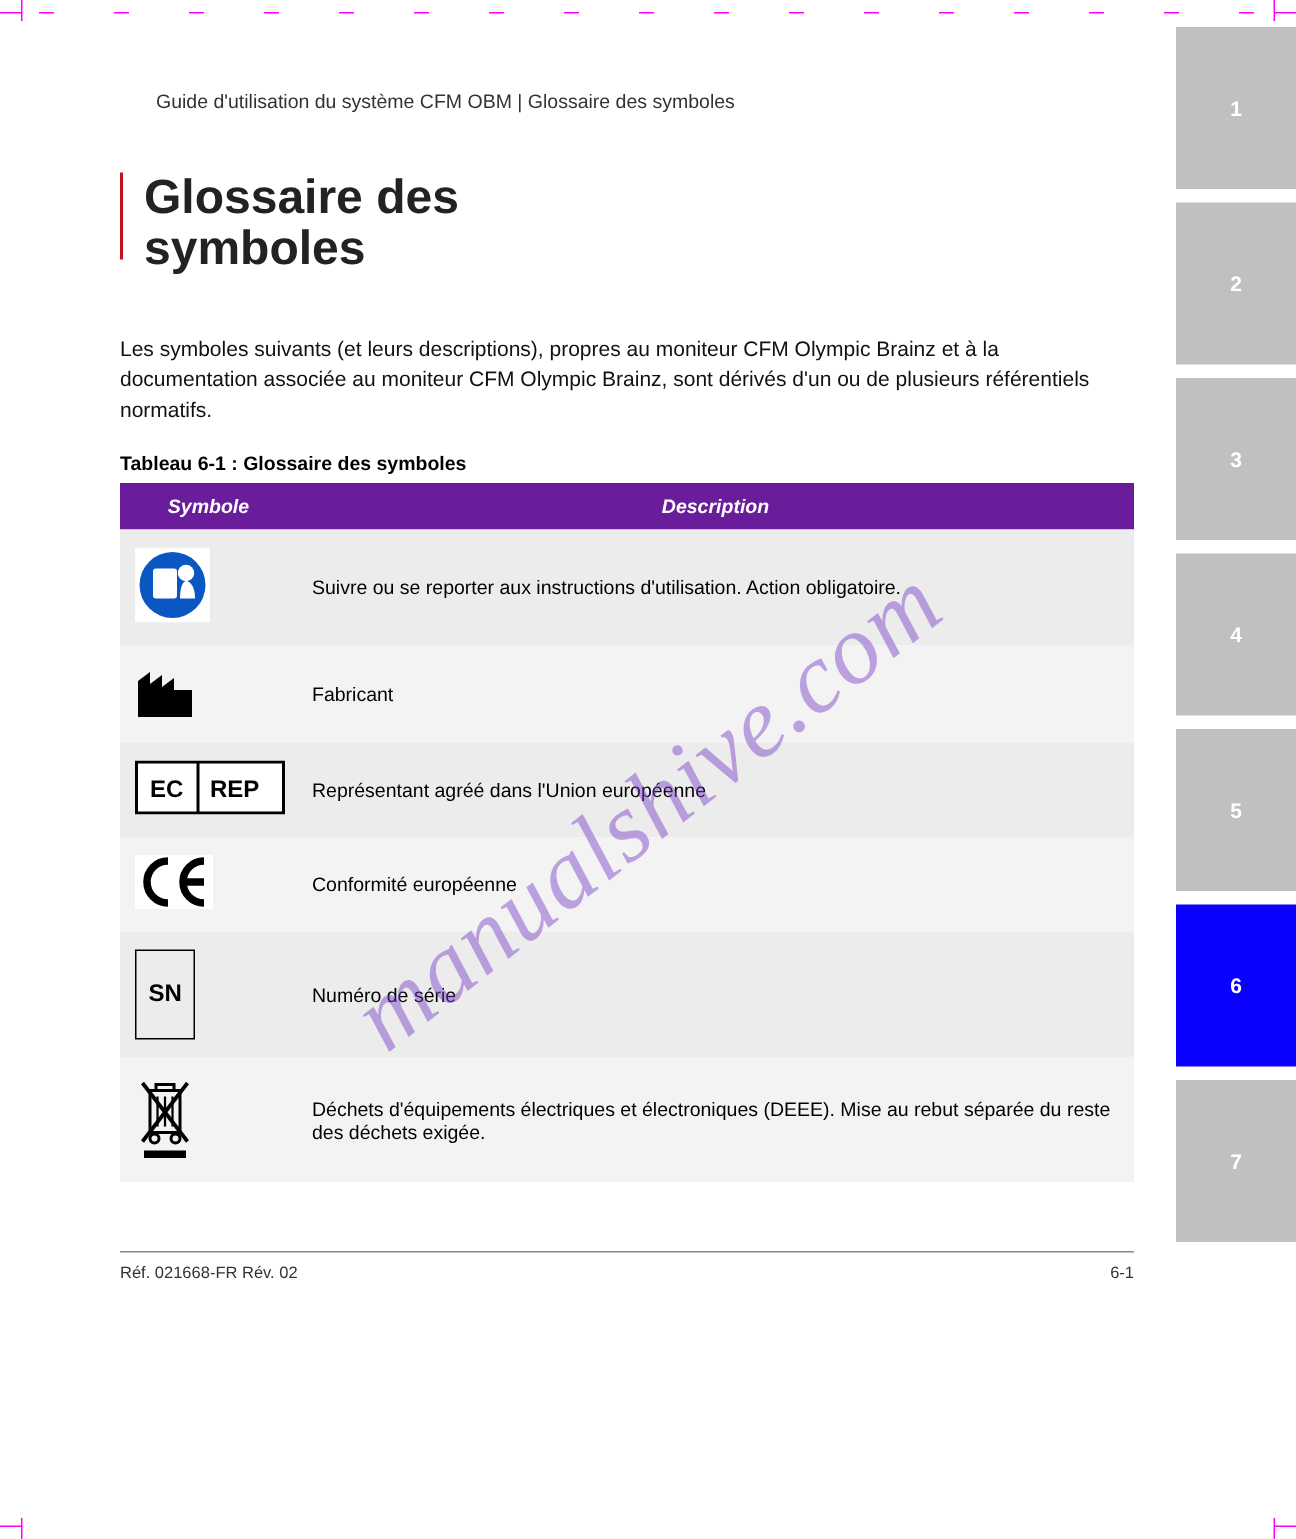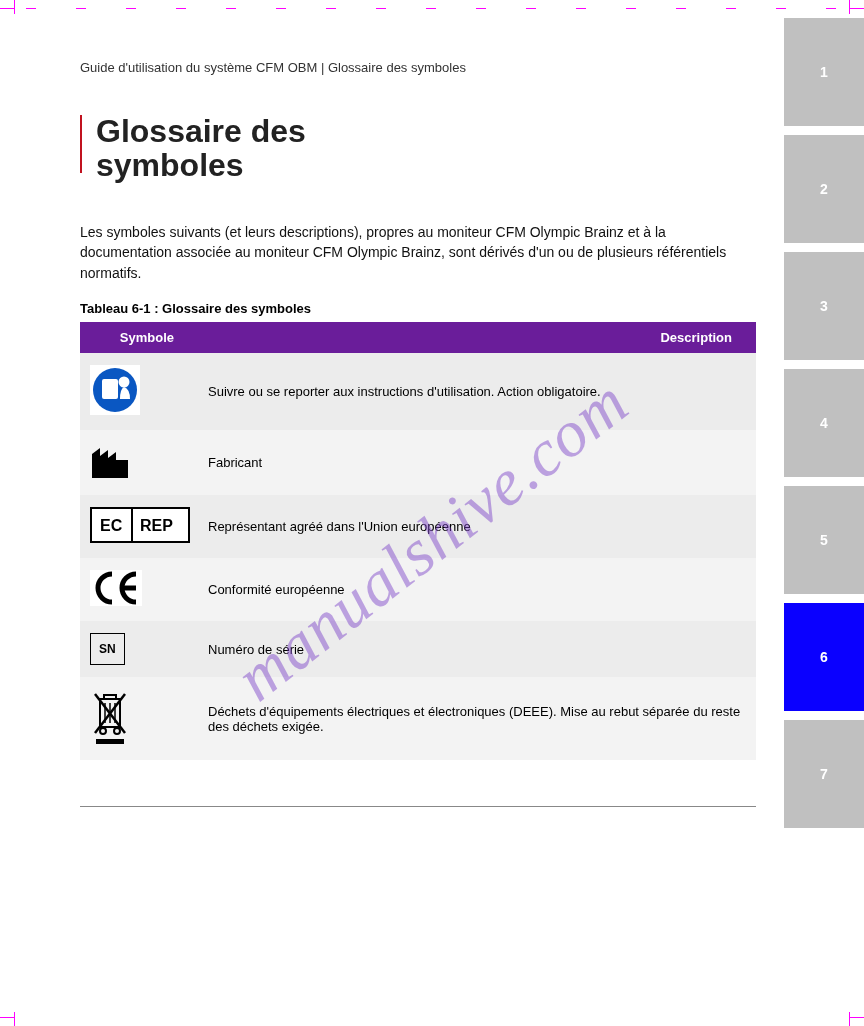--- a/index.html
+++ b/index.html
@@ -21,45 +21,45 @@
                 background-image: repeating-linear-gradient(to right, #ff00ff 0 10px, transparent 10px 50px); }
 
   
   .tabs { position: absolute; right: 0; top: 18px; width: 80px; display: flex; flex-direction: column; gap: 9px; }
   .tab { height: 108px; background: #c0c0c0; display: flex; align-items: center; justify-content: center; color: #fff; font-weight: bold; font-size: 14px; writing-mode: horizontal-tb; }
   .tab.active { background: #0a00ff; }
 
   
   .page { position: absolute; left: 80px; top: 60px; width: 676px; }
 
-  .hdr-line { color: #333; font-size: 13px; margin-bottom: 6px; }
+  .hdr-line { color: #333; font-size: 13px; margin-bottom: 6px; margin-left: 24px; }
   .title-row { display: flex; align-items: stretch; gap: 14px; margin-top: 40px; margin-bottom: 14px; }
   .title-bar { width: 0; border-left: 2px solid #c1121f; height: 58px; }
   .title-txt h1 { font-size: 32px; font-weight: 600; color: #222; line-height: 1.05; }
   .body-intro { font-size: 14px; color: #111; line-height: 1.45; margin-top: 40px; margin-bottom: 18px; }
 
   .tbl-title { font-weight: 600; font-size: 13px; margin-bottom: 6px; }
   table.symbols { width: 100%; border-collapse: collapse; table-layout: fixed; }
   table.symbols col.sym { width: 118px; }
-  table.symbols th { background: #6a1d9a; color: #fff; text-align: right; font-size: 13px; padding: 8px 24px; font-weight: 600; }
+  table.symbols th { background: #6a1d9a; color: #fff; text-align: center; font-size: 13px; padding: 8px 24px; font-weight: 600; font-style: italic; }
   table.symbols td { background: #ececec; font-size: 13px; padding: 12px 10px; vertical-align: middle; }
   table.symbols tr.odd td { background: #f3f3f3; }
   table.symbols td.symcell { text-align: left; }
   .symbox { display: inline-flex; align-items: center; justify-content: flex-end; }
 
   .rule { border: 0; border-top: 1px solid #888; margin-top: 46px; }
   .footer { display: flex; justify-content: space-between; font-size: 11px; color: #333; margin-top: 8px; }
 
   
   .wm { position: absolute; left: 50%; top: 540px; transform: translate(-50%,-50%) rotate(-38deg);
         font-size: 66px; font-weight: 500; letter-spacing: 1px; color: rgba(120,60,200,0.45);
         pointer-events: none; user-select: none; font-style: italic; font-family: Georgia, 'Times New Roman', serif; z-index: 5; }
 
   
-  .snbox { display:inline-block; border:1.5px solid #000; padding:8px 8px; font-size:12px; font-weight:600; }
+  .snbox { display:inline-block; border:1.5px solid #000; padding:20px 8px; font-size:16px; font-weight:600; }
 </style>
 </head>
 <body>
 
 <div class="crop top-l-h"></div>
 <div class="crop top-l-v"></div>
 <div class="crop top-r-h"></div>
 <div class="crop top-r-v"></div>
 <div class="crop bottom-l-h"></div>
 <div class="crop bottom-l-v"></div>
@@ -179,13 +179,17 @@
               <rect x="6" y="50" width="28" height="5" fill="#000"></rect>
             </svg>
           </span>
         </td>
         <td>Déchets d'équipements électriques et électroniques (DEEE). Mise au rebut séparée du reste des déchets exigée.</td>
       </tr>
     </tbody>
   </table>
 
   <hr class="rule">
+  <div class="footer">
+    <span>Réf. 021668-FR Rév. 02</span>
+    <span>6-1</span>
+  </div>
 </div>
 
 </body></html>

